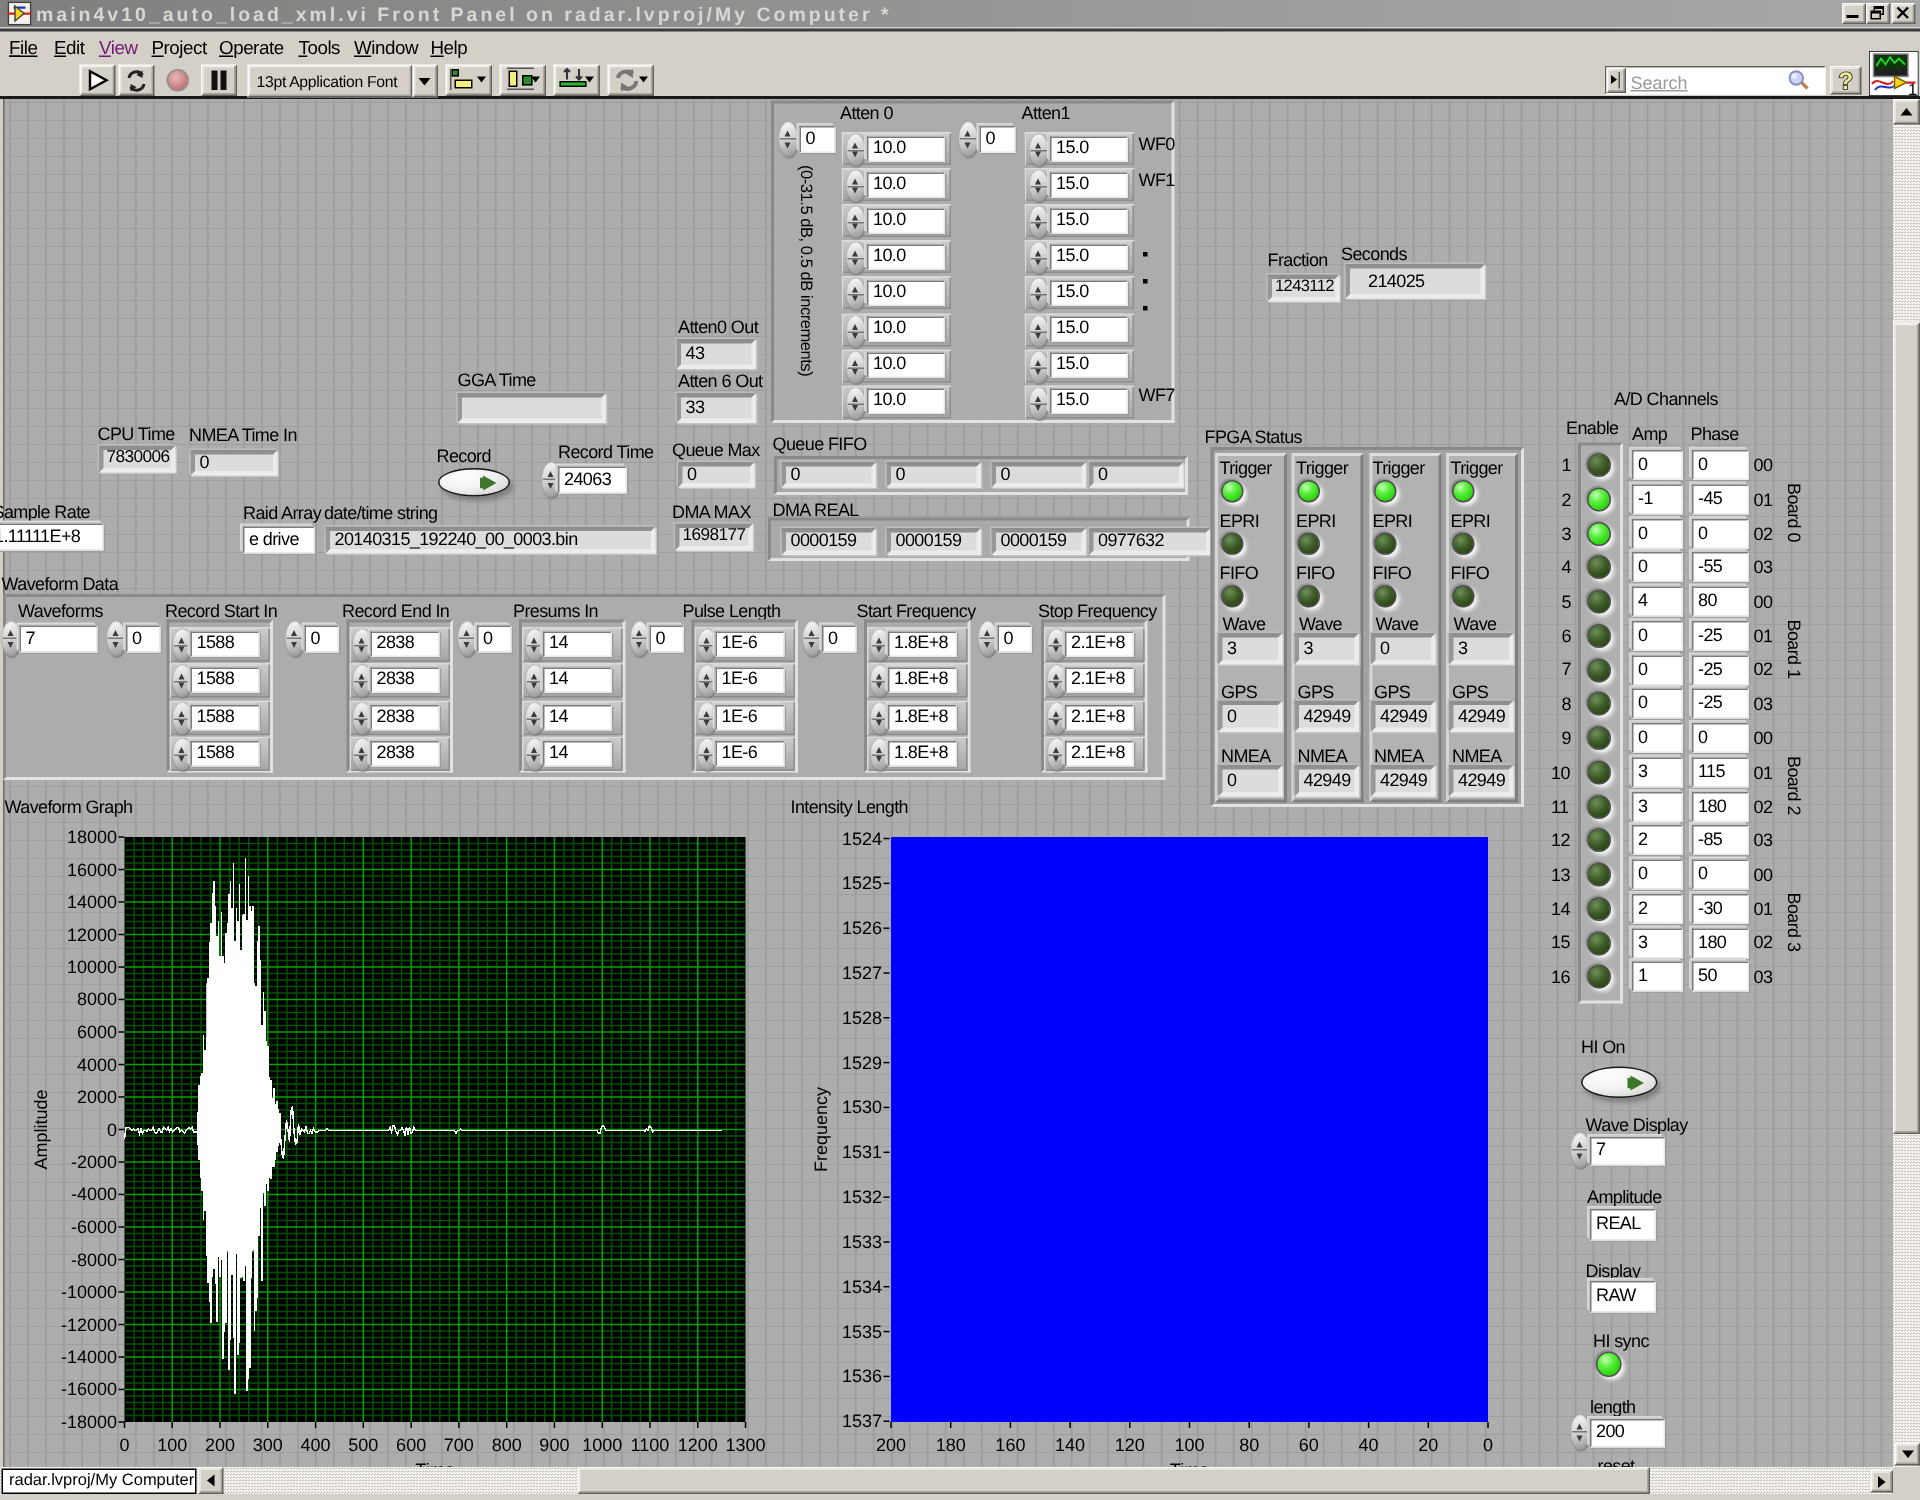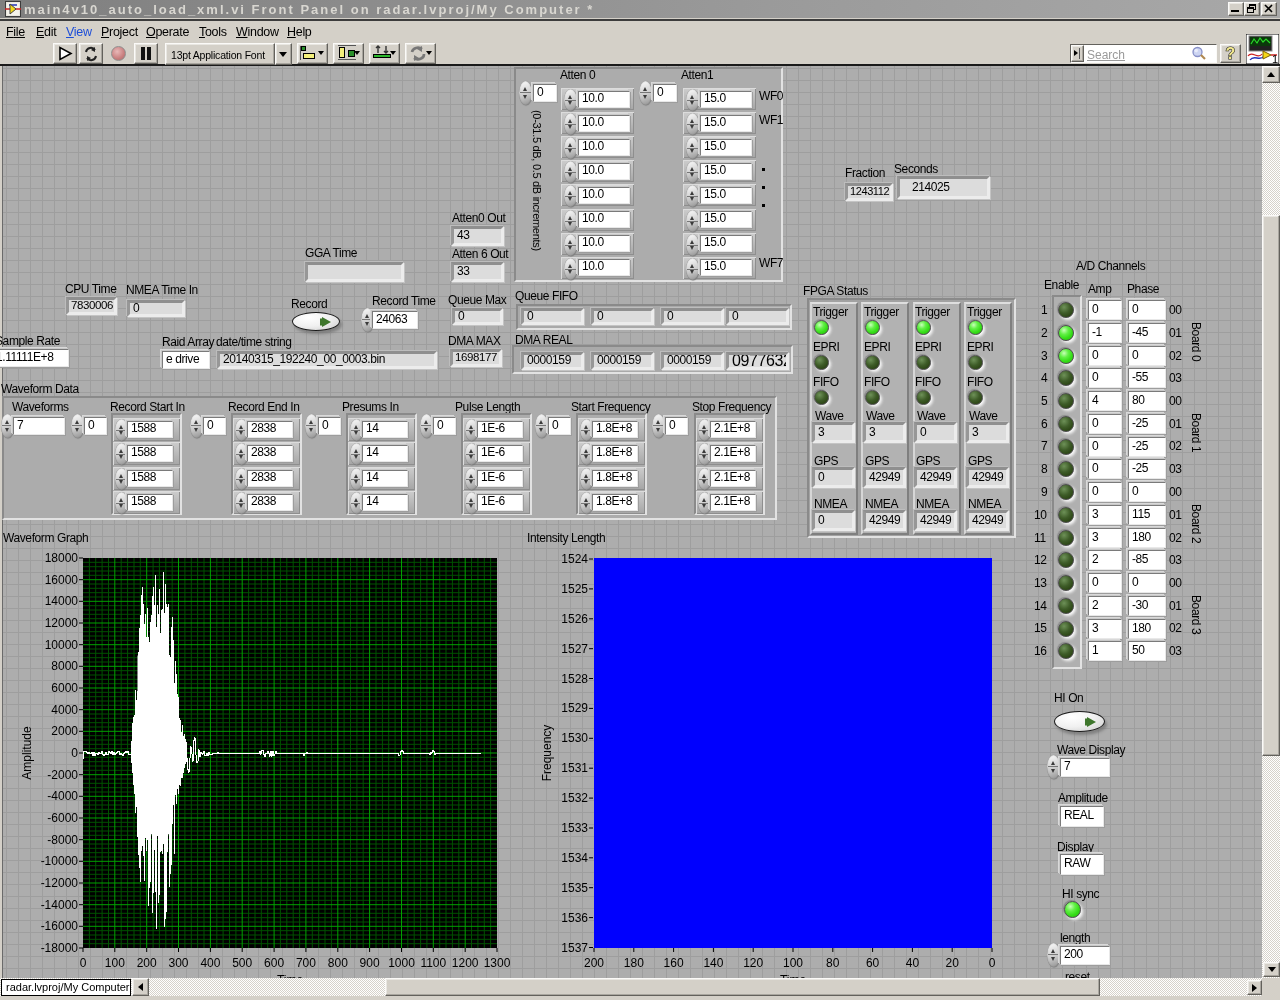--- a/index.html
+++ b/index.html
@@ -40,21 +40,21 @@
 <div class="abs" style="left:1231px;top:10px;width:8px;height:2px;background:#000;"></div>
 <div class="abs" style="left:1249px;top:4px;width:7px;height:6px;border:1px solid #000;border-top-width:2px;background:#d4d0c8;"></div>
 <div class="abs" style="left:1247px;top:7px;width:7px;height:6px;border:1px solid #000;border-top-width:2px;background:#d4d0c8;"></div>
 <svg class="abs" style="left:1264px;top:4px" width="10" height="10">
     <path d="M1 1 L8 8 M8 1 L1 8" stroke="#000" stroke-width="1.6"></path>
   </svg>
 <div class="abs" style="left:0;top:18px;width:1280px;height:24px;background:#d4d0c8;"></div>
 <div class="abs" style="left:0;top:19px;width:1280px;height:2px;background:#3c3c3c;"></div>
 <div class="abs" style="left:6px;top:25px;font-size:12.5px;letter-spacing:-0.3px;color:#000;text-decoration:underline;"><u>F</u>ile</div>
 <div class="abs" style="left:36px;top:25px;font-size:12.5px;letter-spacing:-0.3px;color:#000;"><u>E</u>dit</div>
-<div class="abs" style="left:66px;top:25px;font-size:12.5px;letter-spacing:-0.3px;color:#1d4ed8;"><u>V</u>iew</div>
+<div class="abs" style="left:66px;top:25px;font-size:12.5px;letter-spacing:-0.3px;color:#701a75;"><u>V</u>iew</div>
 <div class="abs" style="left:101px;top:25px;font-size:12.5px;letter-spacing:-0.3px;color:#000;"><u>P</u>roject</div>
 <div class="abs" style="left:146px;top:25px;font-size:12.5px;letter-spacing:-0.3px;color:#000;"><u>O</u>perate</div>
 <div class="abs" style="left:199px;top:25px;font-size:12.5px;letter-spacing:-0.3px;color:#000;"><u>T</u>ools</div>
 <div class="abs" style="left:236px;top:25px;font-size:12.5px;letter-spacing:-0.3px;color:#000;"><u>W</u>indow</div>
 <div class="abs" style="left:287px;top:25px;font-size:12.5px;letter-spacing:-0.3px;color:#000;"><u>H</u>elp</div>
 <div class="abs" style="left:0;top:42px;width:1280px;height:24px;background:#d4d0c8;"></div>
 <div class="abs" style="left:0;top:64px;width:1280px;height:2px;background:#1a1a1a;"></div>
 <div class="tbtn" style="left:53px;top:43px;width:24px;height:21px;"></div>
 <svg class="abs" style="left:57px;top:45px" width="17" height="17">
     <path d="M3 2.5 L3 14.5 L14 8.5 Z" fill="#fdfdfd" stroke="#000" stroke-width="1.6"></path>
@@ -262,21 +262,21 @@
 <div class="sunk" style="left:516px;top:304px;width:276px;height:26px;background:#a9a9a9;"></div>
 <div class="ind" style="left:521px;top:308px;width:63px;height:17px;font-size:12px;padding-left:3px;line-height:10px;">0</div>
 <div class="ind" style="left:591px;top:308px;width:63px;height:17px;font-size:12px;padding-left:3px;line-height:10px;">0</div>
 <div class="ind" style="left:661px;top:308px;width:63px;height:17px;font-size:12px;padding-left:3px;line-height:10px;">0</div>
 <div class="ind" style="left:726px;top:308px;width:63px;height:17px;font-size:12px;padding-left:3px;line-height:10px;">0</div>
 <div class="lbl" style="left:515px;top:334px;">DMA REAL</div>
 <div class="sunk" style="left:512px;top:345px;width:281px;height:29px;background:#a9a9a9;"></div>
 <div class="ind" style="left:521px;top:352px;width:63px;height:18px;font-size:12px;padding-left:3px;line-height:11px;">0000159</div>
 <div class="ind" style="left:591px;top:352px;width:63px;height:18px;font-size:12px;padding-left:3px;line-height:11px;">0000159</div>
 <div class="ind" style="left:661px;top:352px;width:63px;height:18px;font-size:12px;padding-left:3px;line-height:11px;">0000159</div>
-<div class="ind" style="left:726px;top:352px;width:63px;height:18px;font-size:16px;padding-left:3px;line-height:11px;">0977632</div>
+<div class="ind" style="left:726px;top:352px;width:81px;height:18px;font-size:12px;padding-left:3px;line-height:11px;">0977632</div>
 <div class="lbl" style="left:1px;top:383px;">Waveform Data</div>
 <div class="sunk" style="left:2px;top:396px;width:775px;height:124px;background:#acacac;"></div>
 <div class="lbl" style="left:12px;top:401px;">Waveforms</div>
 <div class="spin" style="left:1px;top:414px;height:24px;">
     <i></i>
   </div>
 <div class="ctl" style="left:13px;top:417px;width:52px;height:18px;font-size:12px;line-height:14px;">7</div>
 <div class="spin" style="left:71px;top:414px;height:24px;">
     <i></i>
   </div>

